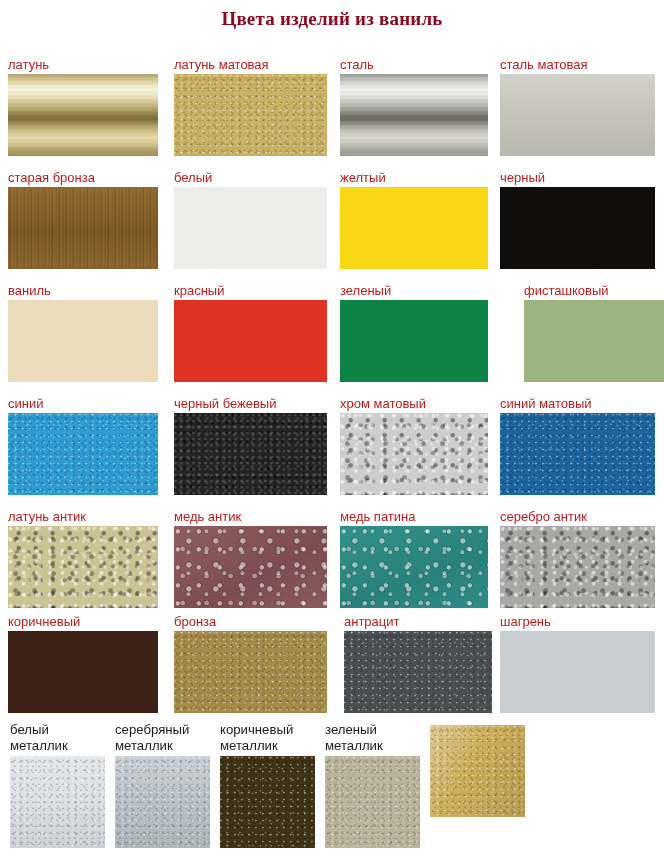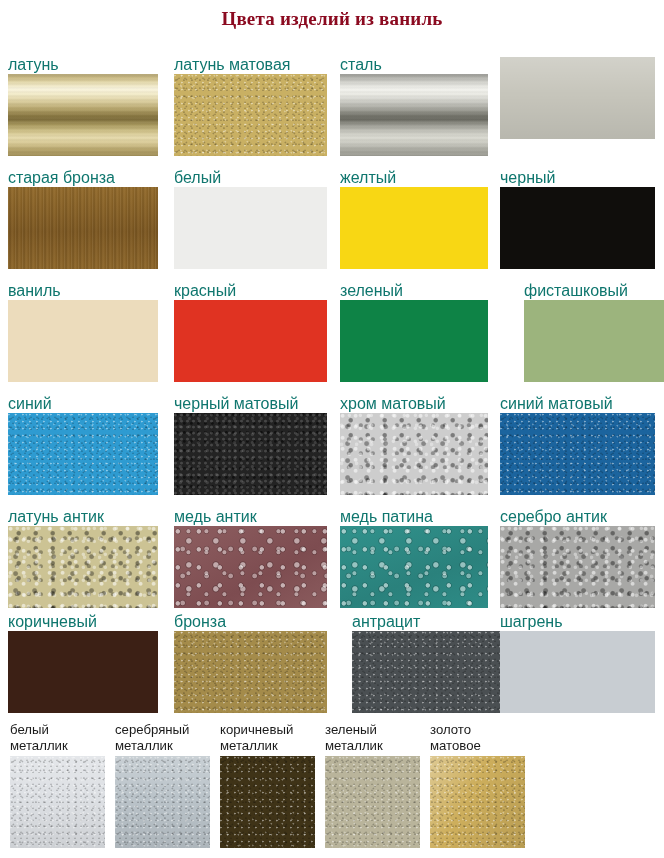--- a/index.html
+++ b/index.html
@@ -21,22 +21,22 @@
     font-weight:bold;
     font-size:19px;
     letter-spacing:.2px;
     color:#8b0a20;
   }
 
   
   .row{position:absolute;left:0;width:664px;}
   .cell{position:absolute;top:0;}
   .label{
-    font-size:16px;
-    color:#0f766e;
+    font-size:13px;
+    color:#b91c1c;
     line-height:15px;
     white-space:nowrap;
     margin-bottom:2px;
   }
   .swatch{
     width:150px;height:82px;
     position:relative;
     overflow:hidden;
   }
   .c2 .swatch{width:153px;}
@@ -171,20 +171,21 @@
         <div class="tex flat speck" style="background:#c9b063"></div>
       </div>
     </div>
     <div class="cell c3" style="left:340px">
       <div class="label">сталь</div>
       <div class="swatch">
           <div class="tex bar-steel"></div>
         </div>
     </div>
     <div class="cell c4" style="left:500px">
+      <div class="label">сталь матовая</div>
       <div class="swatch">
         <div class="tex flat vsheen" style="background:#c6c5bb"></div>
       </div>
     </div>
   </div>
 
   <div class="row" style="top:170px">
     <div class="cell c1" style="left:8px">
       <div class="label">старая бронза</div>
       <div class="swatch">
@@ -239,21 +240,21 @@
   </div>
 
   <div class="row" style="top:396px">
     <div class="cell c1" style="left:8px">
       <div class="label">синий</div>
       <div class="swatch">
         <div class="tex flat speck" style="background:#2e9bd1"></div>
       </div>
     </div>
     <div class="cell c2" style="left:174px">
-      <div class="label">черный матовый</div>
+      <div class="label">черный бежевый</div>
       <div class="swatch">
         <div class="tex flat shag" style="background:#232323"></div>
       </div>
     </div>
     <div class="cell c3" style="left:340px">
       <div class="label">хром матовый</div>
       <div class="swatch">
         <div class="tex flat gran" style="background:#cdcdcd"></div>
       </div>
     </div>
@@ -298,21 +299,21 @@
       <div class="swatch">
         <div class="tex flat" style="background:#3c2015"></div>
       </div>
     </div>
     <div class="cell c2" style="left:174px">
       <div class="label">бронза</div>
       <div class="swatch">
         <div class="tex flat speck" style="background:#a48b4a"></div>
       </div>
     </div>
-    <div class="cell c3" style="left:352px">
+    <div class="cell c3" style="left:344px">
       <div class="label">антрацит</div>
       <div class="swatch">
         <div class="tex flat speck" style="background:#4a4f52"></div>
       </div>
     </div>
     <div class="cell c4" style="left:500px">
       <div class="label">шагрень</div>
       <div class="swatch">
         <div class="tex flat" style="background:#c8cdd2"></div>
       </div>
@@ -355,24 +356,20 @@
       <div class="labelsm">
         <div>зеленый</div>
         <div>металлик</div>
       </div>
       <div class="swatchsm">
         <div class="tex flat speck" style="background:#b9b49b"></div>
       </div>
     </div>
 
     <div class="cellsm" style="left:430px">
-      <div class="labelsm">
-        <div>золото</div>
-        <div>матовое</div>
-      </div>
       <div class="swatchsm">
         <div class="tex flat speck sheen" style="background:#cdae5c"></div>
       </div>
     </div>
 
   </div>
 
 </div>
 
 </body></html>

